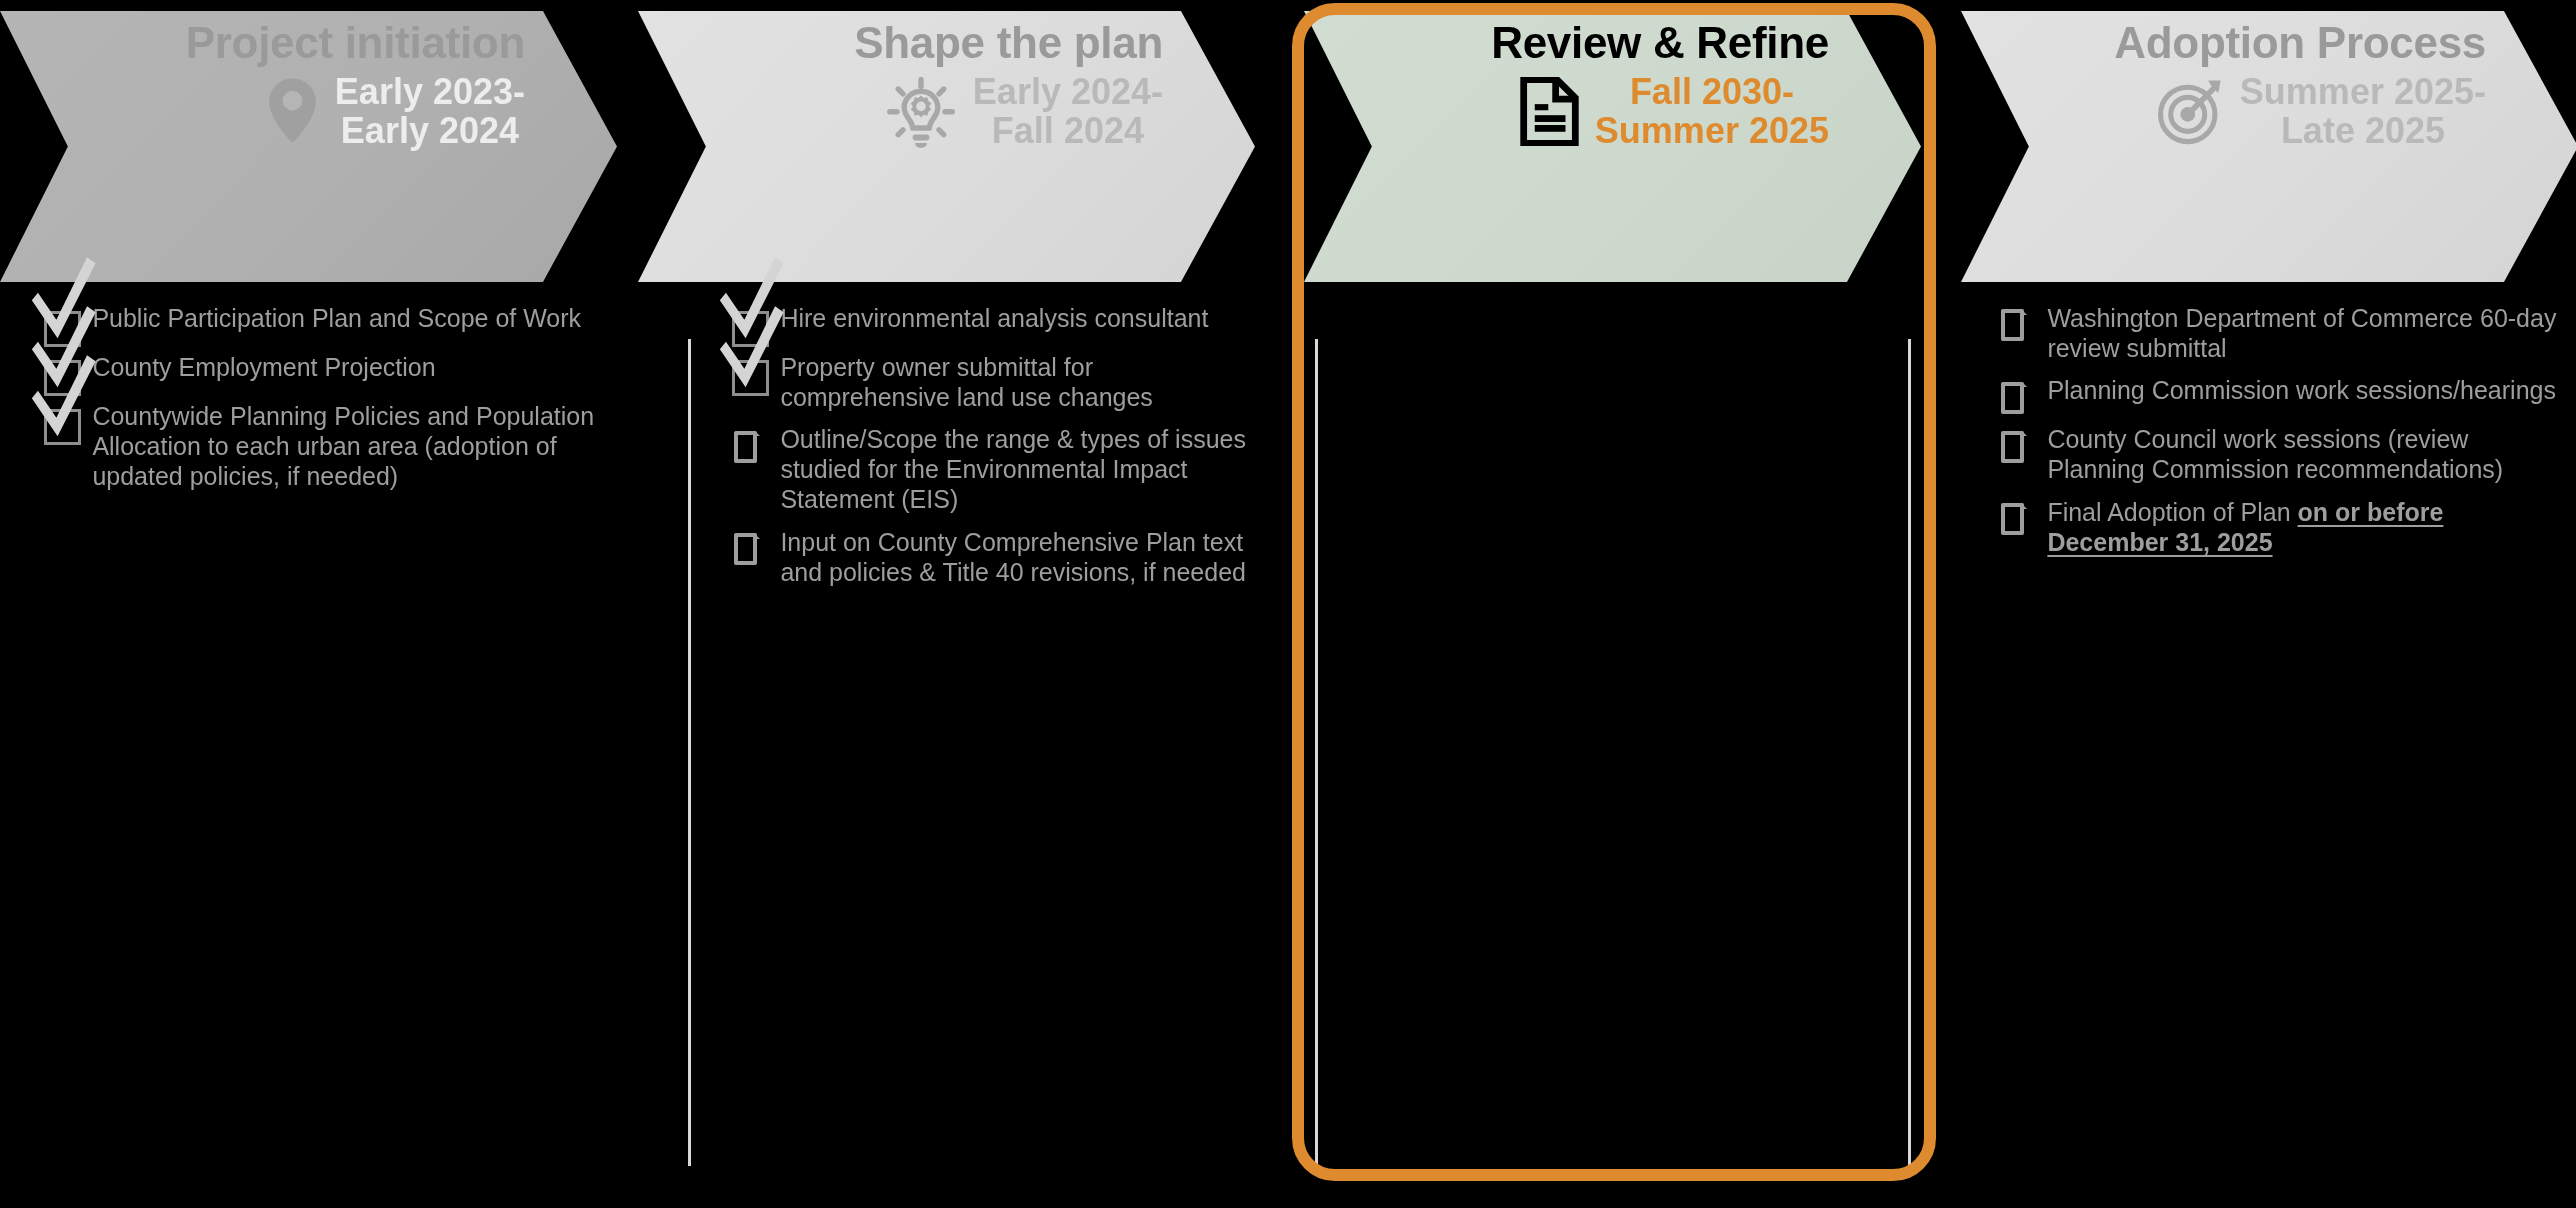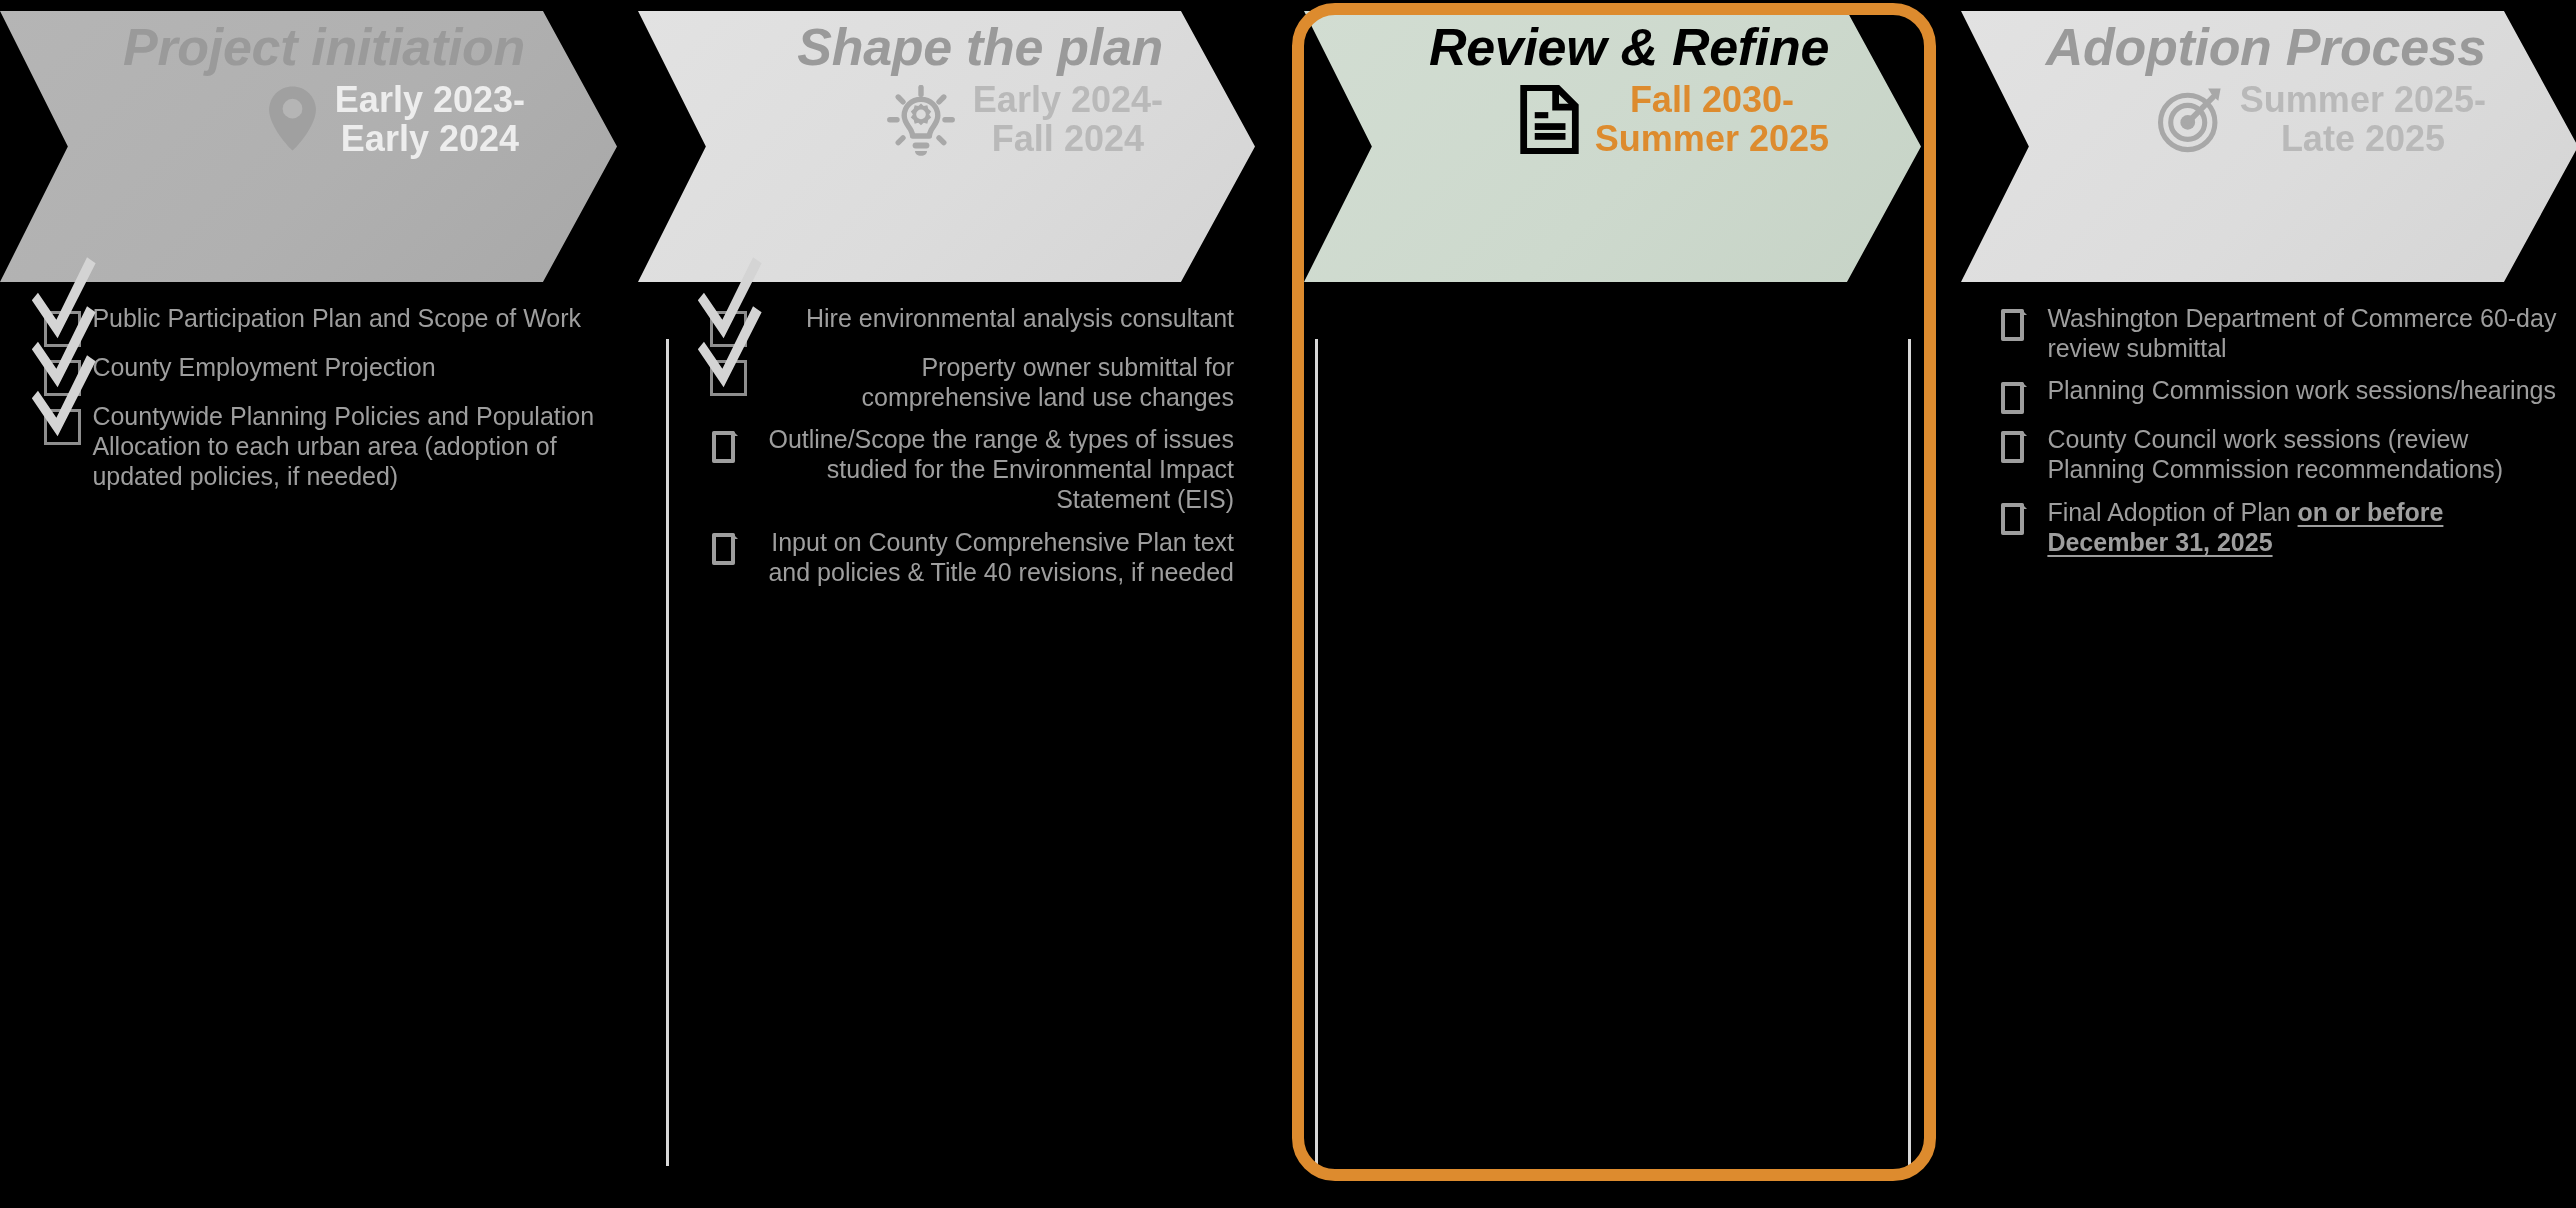--- a/index.html
+++ b/index.html
@@ -22,27 +22,26 @@
     flex-direction: column;
     align-items: flex-end;
     padding: 10px 92px 12.3px 0;
   }
   .banner.b1 { left: 0px;    width: 617px; background: linear-gradient(135deg,#b5b5b5 0%,#b0b0b0 55%,#a8a8a8 100%); }
   .banner.b2 { left: 638px; width: 617px; background: linear-gradient(135deg,#e2e2e2 0%,#dcdcdc 55%,#d4d4d4 100%); }
   .banner.b3 { left: 1304px; width: 617px; background: linear-gradient(135deg,#d2ddd2 0%,#cdd9cd 55%,#c6d3c6 100%); }
   .banner.b4 { left: 1961px; width: 617px; background: linear-gradient(135deg,#e2e2e2 0%,#dcdcdc 55%,#d4d4d4 100%); }
 
   .banner-title {
-    font-size: 52px;
+    font-size: 44px;
     font-weight: bold;
     line-height: 1.02;
     letter-spacing: -0.3px;
     text-align: right;
     white-space: nowrap;
-    font-style: italic;
   }
   .b1 .banner-title, .b2 .banner-title, .b4 .banner-title { color: #9a9a9a; }
   .b3 .banner-title { color: #000000; }
 
   .banner-lower {
     display: flex;
     align-items: flex-start;
     justify-content: flex-end;
     gap: 16px;
     margin-top: 7.4px;
@@ -72,21 +71,21 @@
   }
 
   
   .column {
     position: absolute;
     top: 302px;
     width: 617px;
     height: 882px;
   }
   .column.c1 { left: 0px; }
-  .column.c2 { left: 654px; text-align: right; }
+  .column.c2 { left: 676px; }
   .column.c3 { left: 1304px; }
   .column.c4 { left: 1961px; }
 
   .col-divider {
     position: absolute;
     top: 37px; bottom: 18.5px;
     width: 2.5px;
     background: #d8d8d8;
   }
   .c2 .col-divider.left  { left: 12.3px; }

